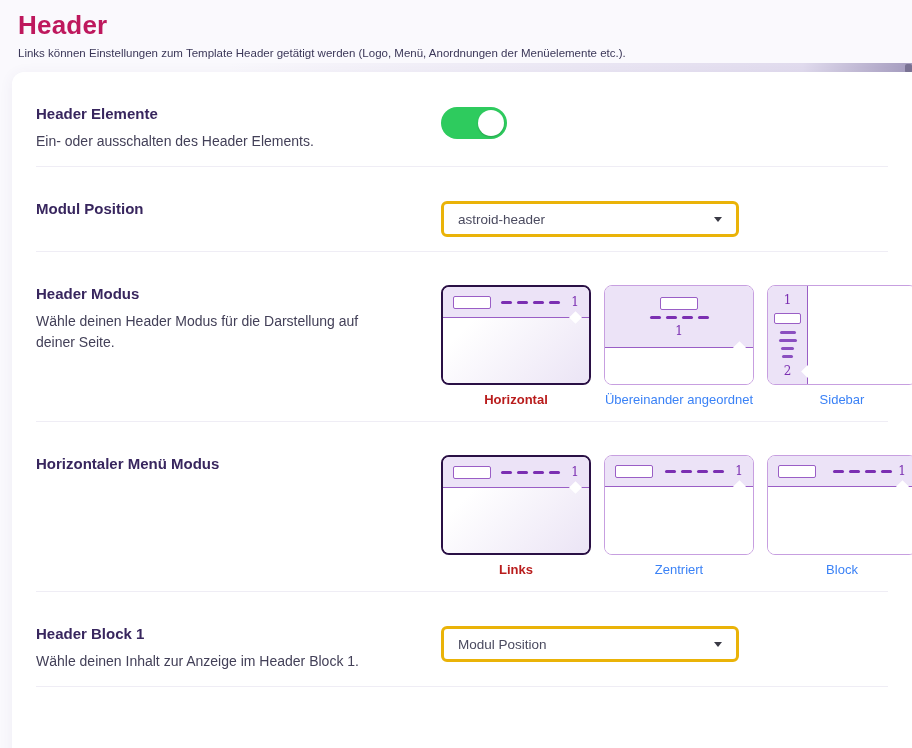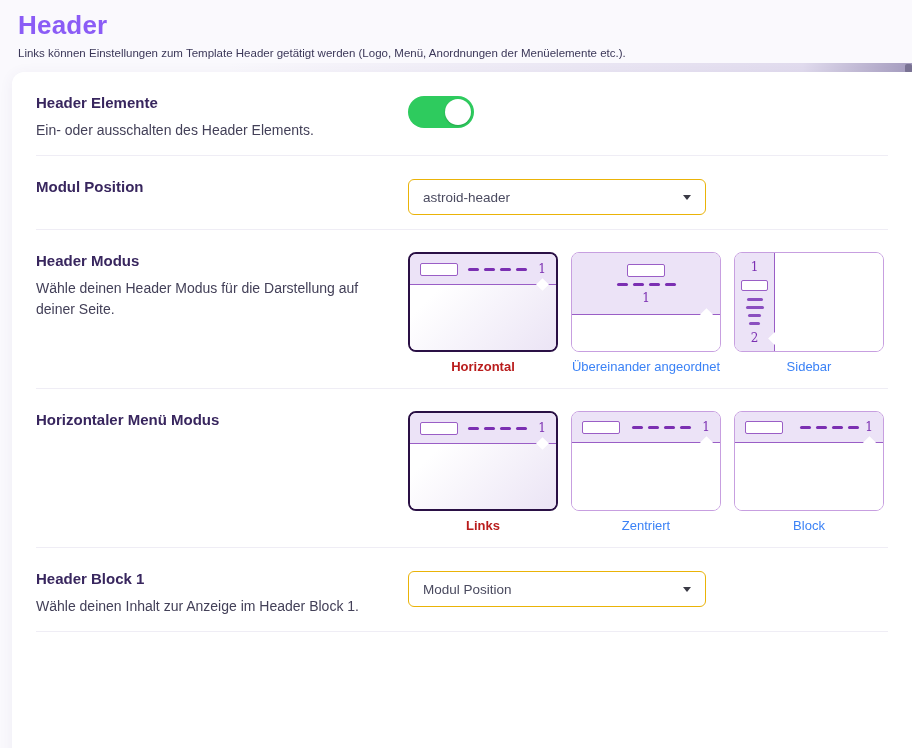--- a/index.html
+++ b/index.html
@@ -6,21 +6,21 @@
   html, body { width: 912px; height: 748px; overflow: hidden; }
   body {
     font-family: "Liberation Sans", sans-serif;
     background: #faf9fd;
     position: relative;
     color: #3f3b5b;
   }
   
   .page-head { padding: 10px 0 0 18px; }
   .page-title {
-    font-size: 26px; font-weight: 600; color: #8b5cf6; letter-spacing: .2px;
+    font-size: 26px; font-weight: 600; color: #be185d; letter-spacing: .2px;
   }
   .page-subtitle {
     margin-top: 6px; font-size: 11.5px; color: #3b3758;
   }
   
   .top-fade {
     position: absolute; top: 63px; left: 0; right: 0; height: 9px;
     background: linear-gradient(to right, rgba(231,226,243,0) 25%,
                 rgba(205,196,226,.55) 88%, rgba(150,140,180,.85) 100%);
   }
@@ -30,39 +30,39 @@
   }
   
   .card {
     position: absolute; top: 72px; left: 12px; right: 0; bottom: -40px;
     background: #ffffff; border-radius: 12px 0 0 0;
     box-shadow: 0 2px 14px rgba(90,70,130,.07);
     padding: 0 24px;
   }
   .row {
     display: grid; grid-template-columns: 372px 1fr;
-    align-items: start; padding: 22px 0 14px;
+    align-items: start; padding: 33px 0 14px; gap: 33px;
   }
   .setting-label { font-size: 15px; font-weight: 600; color: #38265e; }
   .setting-desc  { margin-top: 9px; font-size: 14px; line-height: 21px; color: #434058; max-width: 355px; }
   .divider { border: none; border-top: 1px solid #efedf5; }
   
   .toggle {
     width: 66px; height: 32px; border-radius: 16px; background: #2ecb5e;
     position: relative; cursor: pointer; margin-top: 2px;
   }
   .toggle .knob {
     position: absolute; top: 3px; right: 3px; width: 26px; height: 26px;
     border-radius: 50%; background: #ffffff;
     box-shadow: 0 1px 2px rgba(0,0,0,.2);
   }
   
   .select {
     width: 298px; height: 36px; background: #fff;
-    border: 1px solid #eab308; border-radius: 6px;
+    border: 3px solid #eab308; border-radius: 6px;
     display: flex; align-items: center; justify-content: space-between;
     padding: 0 14px; cursor: pointer; margin-top: 1px;
   }
   .select .val { font-size: 13.5px; color: #4a4a5f; }
   .caret {
     width: 0; height: 0; border-left: 4.5px solid transparent;
     border-right: 4.5px solid transparent; border-top: 5.5px solid #3a3a45;
   }
   
   .opts { display: flex; gap: 13px; }

